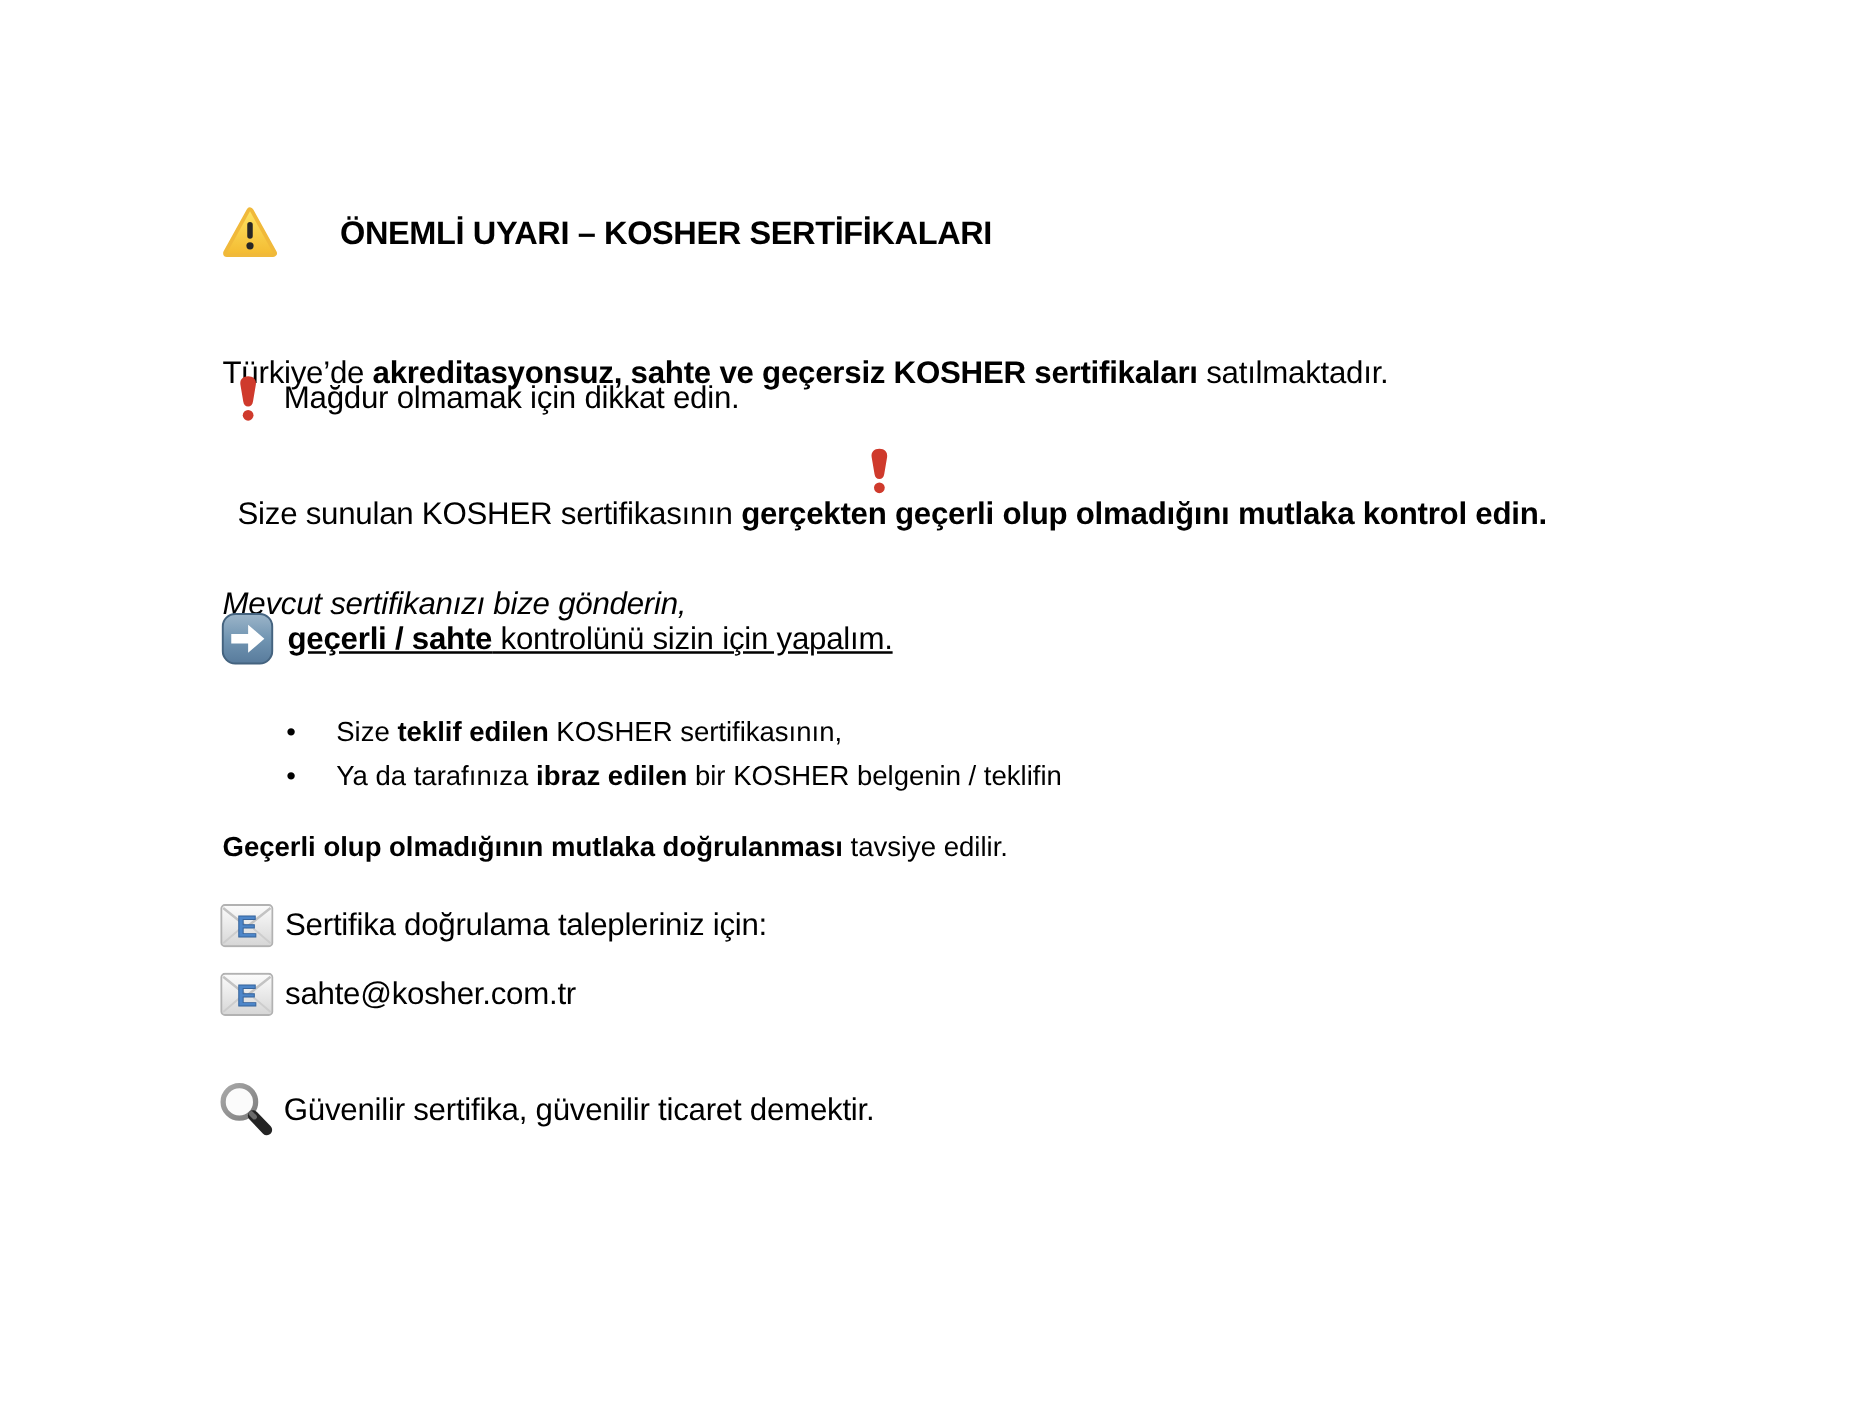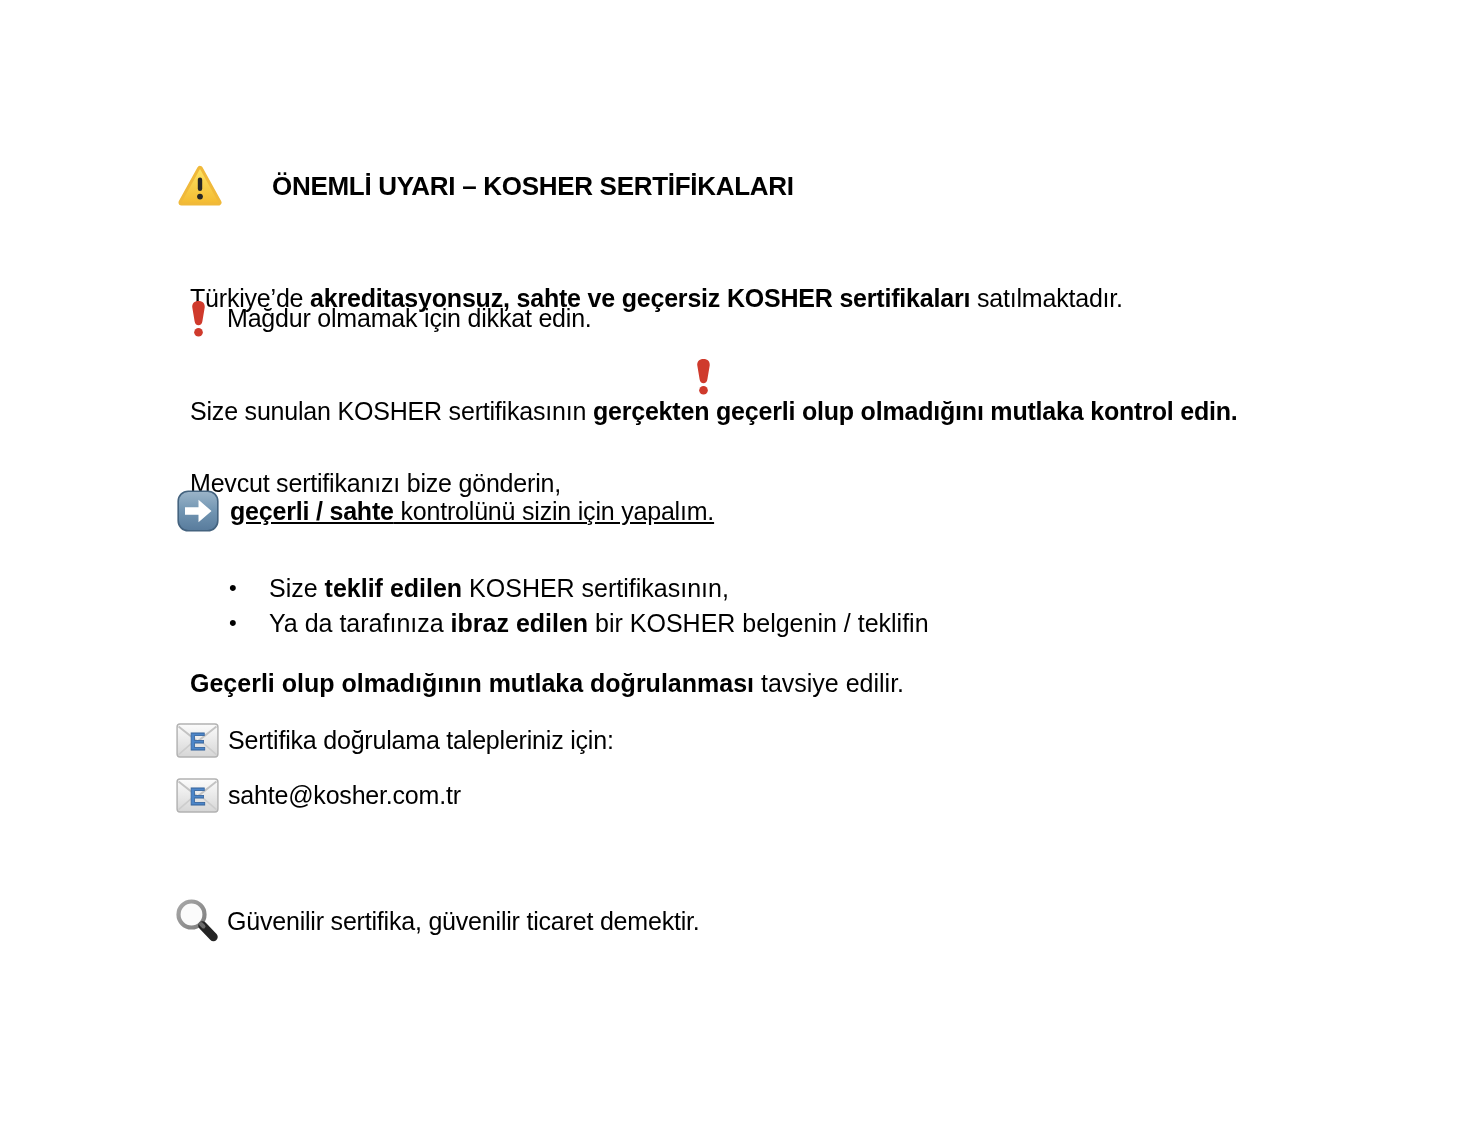--- a/index.html
+++ b/index.html
@@ -6,54 +6,54 @@
   .slide{
     position:relative;
     width:1484px;
     height:1130px;
     background:#ffffff;
     font-family:"Liberation Sans", sans-serif;
     color:#000;
     overflow:hidden;
   }
   .row{position:absolute;display:flex;align-items:center;}
-  .line{position:absolute;margin-left:12px;}
+  .line{position:absolute;}
   .txt, .line{white-space:pre-wrap;}
   .body-fs{font-size:25px;letter-spacing:-0.2px;line-height:1.3;}
-  .list-fs{font-size:25px;letter-spacing:0;line-height:1.3;}
+  .list-fs{font-size:22px;letter-spacing:0;line-height:1.3;}
   b{font-weight:bold;}
   
   .r-header{left:178px;top:164px;}
   .r-header .title{
     font-size:26px;font-weight:bold;letter-spacing:-0.3px;
     margin:0 0 0 50px;
   }
   .warn-triangle-box{width:44px;height:44px;flex:0 0 auto;}
   
   .r-intro{left:178px;top:257px;}
   
   .r-warn1{left:190px;top:300px;}
   .r-warn2{left:190px;top:358px;flex-direction:column;}
   .red-ex-box{width:17px;height:37px;flex:0 0 auto;margin-right:20px;}
   
-  .r-send{left:178px;top:442px;}
+  .r-send{left:178px;top:442px;font-style:italic;}
   
   .r-offer{left:177px;top:490px;text-decoration:underline;}
   .arrow-box{width:42px;height:42px;flex:0 0 auto;margin-right:11px;}
   
   .r-bullet1{left:229px;top:572px;}
   .r-bullet2{left:229px;top:607px;}
   .bullet-glyph{display:inline-block;width:40px;flex:0 0 auto;font-size:22px;}
   .r-conclusion{left:178px;top:642px;}
   
   .r-contact1{left:176px;top:723px;}
   .r-contact2{left:176px;top:778px;}
   .email-box{width:43px;height:35px;flex:0 0 auto;margin-right:9px;}
   
-  .r-footer{left:172px;top:897px;}
+  .r-footer{left:172px;top:864px;}
   .magnifier-box{width:48px;height:48px;flex:0 0 auto;margin-right:7px;}
 </style>
 </head>
 <body>
 
 <div class="slide">
 
   <div class="row r-header">
     <span class="warn-triangle-box">
       <svg viewBox="0 0 44 44" width="44" height="44" aria-hidden="true">

